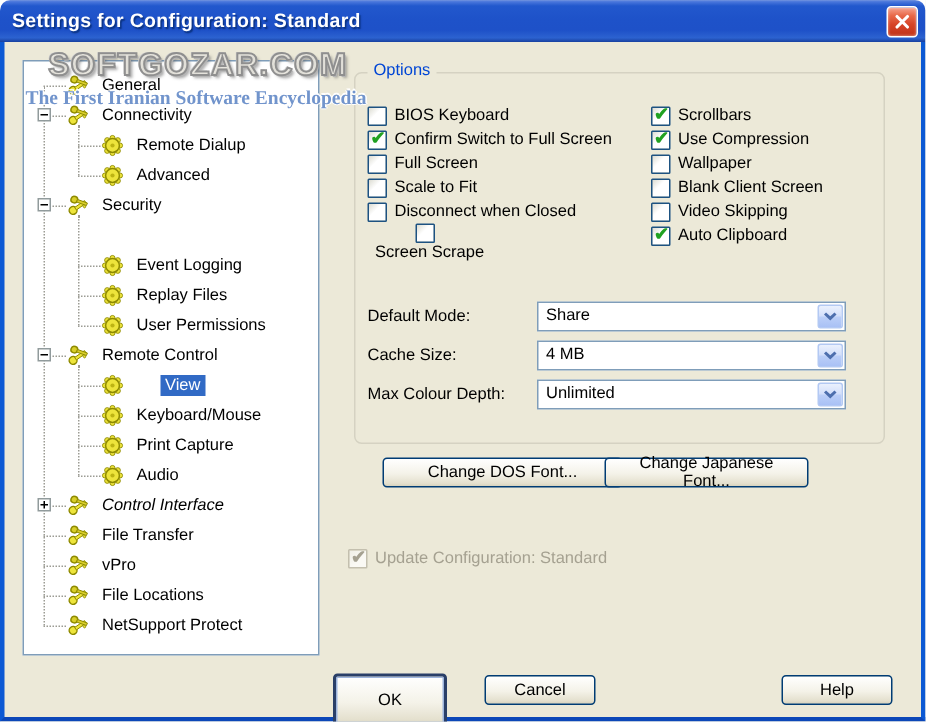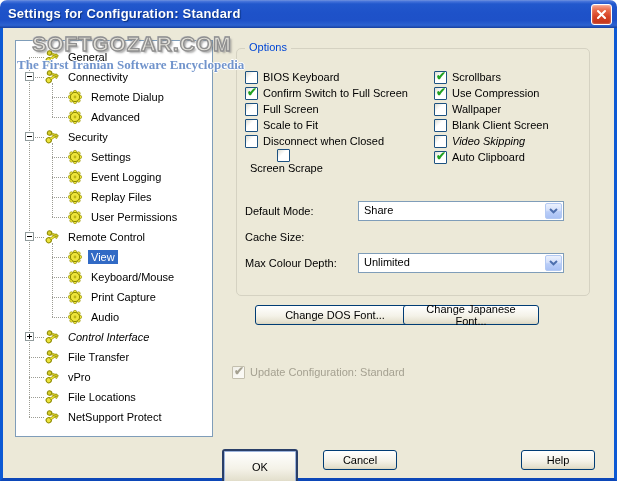--- a/index.html
+++ b/index.html
@@ -46,21 +46,21 @@
     background:#fff; border:1px solid #919B9C;
   }
   .expander::before { content:""; position:absolute; left:1px; right:1px; top:3px; border-top:1px solid #000; }
   .expander.plus::after { content:""; position:absolute; top:1px; bottom:1px; left:3px; border-left:1px solid #000; }
   .tree-icon { position:absolute; top:2px; width:16px; height:16px; }
   .tree-row.lv1 .tree-icon { left:28px; }
   .tree-row.lv2 .tree-icon { left:51px; }
   .tree-label { position:absolute; top:3px; padding:1px 3px; white-space:nowrap; }
   .tree-row.lv1 .tree-label { left:49px; }
   .tree-row.lv2 .tree-label { left:72px; }
-  .tree-label.sel { background:#316AC5; color:#fff; }
+  .tree-label.sel { background:#316AC5; color:#fff;margin-left:19px; }
 
   
   .watermark { position:absolute; left:14px; top:4px; width:230px; pointer-events:none; z-index:30; }
   .wm1 {
     text-align:center; font-weight:bold; font-size:21px; letter-spacing:1px;
     color:rgba(240,238,228,0.75);
     -webkit-text-stroke:1.3px #8F8F8F;
     text-shadow:1px 1px 0 #B5B5B5, -1px -1px 0 #CFCFCF, 2px 2px 2px rgba(90,90,90,.5);
   }
   .wm2 {
@@ -218,36 +218,20 @@
                   <rect x="6" y="8" width="8" height="2" fill="#EDE43B" stroke="#8E8A00" stroke-width=".6"></rect>
                   <rect x="11" y="10" width="1.4" height="2" fill="#EDE43B" stroke="#8E8A00" stroke-width=".5"></rect>
                 </g>
                 <g transform="rotate(20 8 6)">
                   <circle cx="5" cy="5" r="2.2" fill="#D8CE2A" stroke="#8E8A00"></circle>
                   <rect x="7" y="4.2" width="7" height="1.8" fill="#D8CE2A" stroke="#8E8A00" stroke-width=".6"></rect>
                 </g>
               </svg></span>
             <span class="tree-label">Security</span>
           </div>
-          <div class="tree-row lv2" style="top: 106px;">
-            <span class="stub"></span>
-            <span class="tree-icon"><svg width="16" height="16" viewBox="0 0 16 16">
-                <circle cx="13.00" cy="8.00" r="1.7" fill="#EDE43B" stroke="#8E8A00" stroke-width=".6"></circle>
-                <circle cx="11.54" cy="11.54" r="1.7" fill="#EDE43B" stroke="#8E8A00" stroke-width=".6"></circle>
-                <circle cx="8.00" cy="13.00" r="1.7" fill="#EDE43B" stroke="#8E8A00" stroke-width=".6"></circle>
-                <circle cx="4.46" cy="11.54" r="1.7" fill="#EDE43B" stroke="#8E8A00" stroke-width=".6"></circle>
-                <circle cx="3.00" cy="8.00" r="1.7" fill="#EDE43B" stroke="#8E8A00" stroke-width=".6"></circle>
-                <circle cx="4.46" cy="4.46" r="1.7" fill="#EDE43B" stroke="#8E8A00" stroke-width=".6"></circle>
-                <circle cx="8.00" cy="3.00" r="1.7" fill="#EDE43B" stroke="#8E8A00" stroke-width=".6"></circle>
-                <circle cx="11.54" cy="4.46" r="1.7" fill="#EDE43B" stroke="#8E8A00" stroke-width=".6"></circle>
-                <circle cx="8" cy="8" r="4.6" fill="#EDE43B" stroke="#8E8A00"></circle>
-                <circle cx="8" cy="8" r="1.4" fill="#BDB413"></circle>
-              </svg></span>
-            <span class="tree-label">Settings</span>
-          </div>
           <div class="tree-row lv2" style="top: 126px; padding-left: 32px;">
             <span class="stub"></span>
             <span class="tree-icon"><svg width="16" height="16" viewBox="0 0 16 16">
                 <circle cx="13.00" cy="8.00" r="1.7" fill="#EDE43B" stroke="#8E8A00" stroke-width=".6"></circle>
                 <circle cx="11.54" cy="11.54" r="1.7" fill="#EDE43B" stroke="#8E8A00" stroke-width=".6"></circle>
                 <circle cx="8.00" cy="13.00" r="1.7" fill="#EDE43B" stroke="#8E8A00" stroke-width=".6"></circle>
                 <circle cx="4.46" cy="11.54" r="1.7" fill="#EDE43B" stroke="#8E8A00" stroke-width=".6"></circle>
                 <circle cx="3.00" cy="8.00" r="1.7" fill="#EDE43B" stroke="#8E8A00" stroke-width=".6"></circle>
                 <circle cx="4.46" cy="4.46" r="1.7" fill="#EDE43B" stroke="#8E8A00" stroke-width=".6"></circle>
                 <circle cx="8.00" cy="3.00" r="1.7" fill="#EDE43B" stroke="#8E8A00" stroke-width=".6"></circle>
@@ -496,21 +480,21 @@
               <span class="cb-label">Use Compression</span>
             </label>
             <label class="cb-row" style="top: 52px;">
               <span class="cb"></span>
               <span class="cb-label">Wallpaper</span>
             </label>
             <label class="cb-row" style="top: 68px;">
               <span class="cb"></span>
               <span class="cb-label">Blank Client Screen</span>
             </label>
-            <label class="cb-row" style="top: 84px; font-style: italic;">
+            <label class="cb-row" style="top: 84px;">
               <span class="cb"></span>
               <span class="cb-label">Video Skipping</span>
             </label>
             <label class="cb-row" style="top: 100px;">
               <span class="cb">
                 <span class="tick">✔</span>
               </span>
               <span class="cb-label">Auto Clipboard</span>
             </label>
           </div>
@@ -521,20 +505,28 @@
             <span class="combo-value">Share</span>
             <span class="combo-arrow">
               <svg width="9" height="6" viewBox="0 0 9 6">
                   <path d="M1 1 L4.5 4.3 L8 1" stroke="#4D6FAE" stroke-width="2" fill="none"></path>
                 </svg>
             </span>
           </div>
         </div>
         <div class="combo-row" style="top:178px; width:338px;">
           <span class="combo-label">Cache Size:</span>
+          <div class="combo">
+            <span class="combo-value">4 MB</span>
+            <span class="combo-arrow">
+              <svg width="9" height="6" viewBox="0 0 9 6">
+                  <path d="M1 1 L4.5 4.3 L8 1" stroke="#4D6FAE" stroke-width="2" fill="none"></path>
+                </svg>
+            </span>
+          </div>
         </div>
         <div class="combo-row" style="top:204px; width:338px;">
           <span class="combo-label">Max Colour Depth:</span>
           <div class="combo">
             <span class="combo-value">Unlimited</span>
             <span class="combo-arrow">
               <svg width="9" height="6" viewBox="0 0 9 6">
                   <path d="M1 1 L4.5 4.3 L8 1" stroke="#4D6FAE" stroke-width="2" fill="none"></path>
                 </svg>
             </span>

